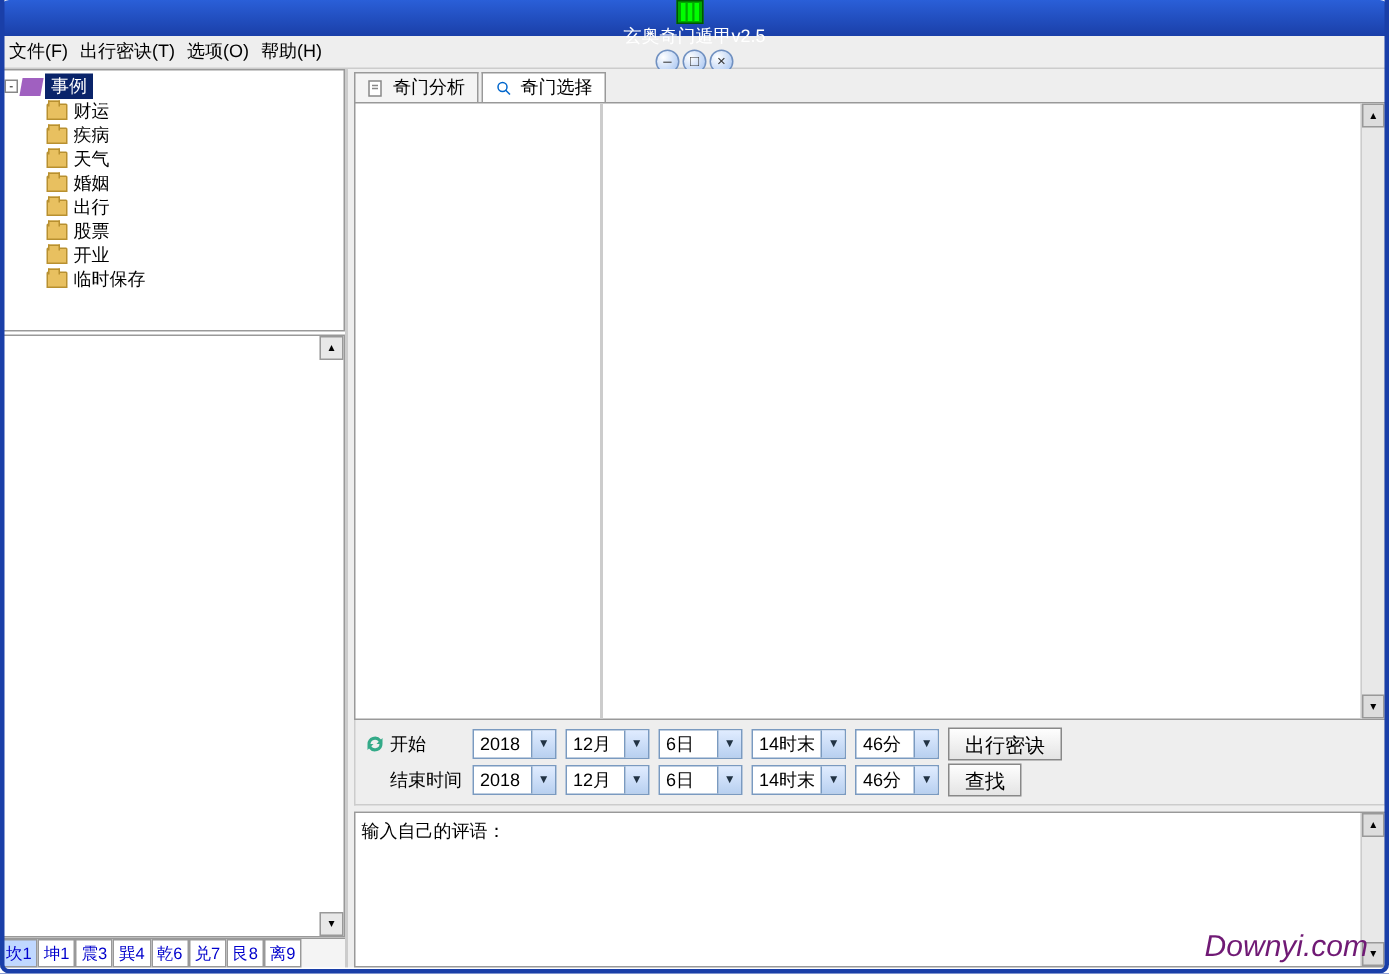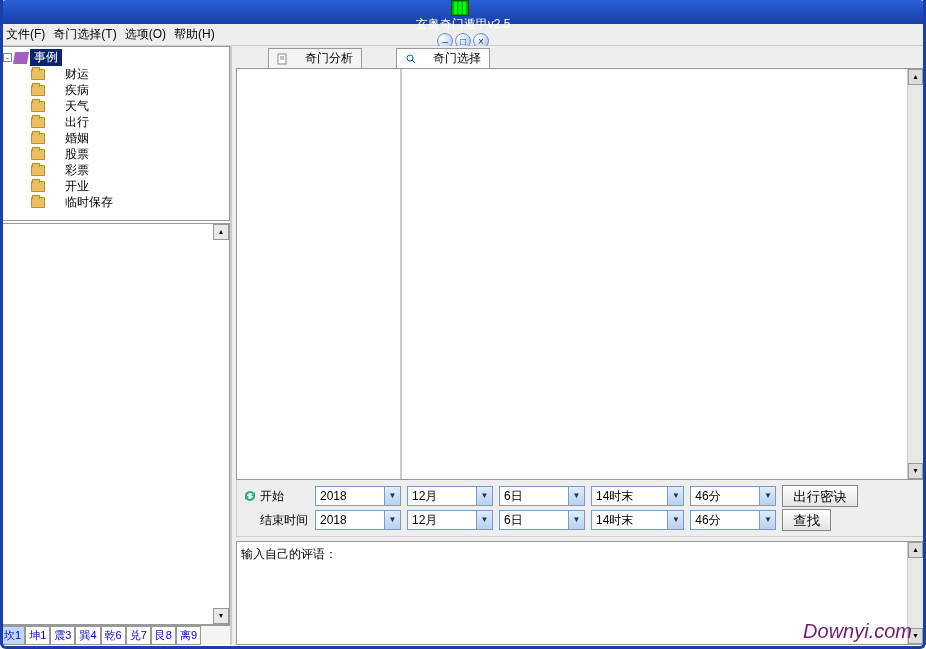--- a/index.html
+++ b/index.html
@@ -64,21 +64,21 @@
   border: 1px solid #999;
   background: #fff;
   overflow: auto;
   padding: 2px;
 }
 .tree-root { display: flex; align-items: center; gap: 2px; }
 .tree-toggle { width: 9px; height: 9px; border: 1px solid #888; font-size: 8px; line-height: 7px; text-align: center; background: #fff; }
 .root-icon { width: 14px; height: 12px; background: #a060c0; transform: skewX(-10deg); }
 .root-label { background: #0a246a; color: #fff; padding: 0 4px; text-align: center; }
 .tree-children { margin-left: 28px; }
-.tree-item { display: flex; align-items: center; gap: 20px; height: 16px; }
+.tree-item { display: flex; align-items: center; gap: 4px; height: 16px; }
 .folder-icon { width: 14px; height: 11px; background: #e8c060; border: 1px solid #b89030; border-radius: 1px 1px 0 0; position: relative; }
 .folder-icon::before { content:''; position:absolute; top:-3px; left:0; width:6px; height:3px; background:#e8c060; border:1px solid #b89030; border-bottom:none; }
 .blank-panel {
   flex: 1;
   border: 1px solid #999;
   background: #fff;
   margin-top: 2px;
   position: relative;
 }
 .blank-panel .scroll-arrow-up, .blank-panel .scroll-arrow-down {
@@ -109,24 +109,23 @@
   flex-direction: column;
   padding: 2px 2px 0 4px;
   background: #eee;
 }
 .tab-row { display: flex; height: 20px; gap: 2px; }
 .tab {
   border: 1px solid #999;
   border-bottom: none;
   padding: 2px 8px;
   background: #f4f4f4;
-  display: flex; align-items: center; gap: 16px;
+  display: flex; align-items: center; gap: 5px;
   font-size: 12px;
   cursor: default;
-  margin-left: 32px;
 }
 .tab.active { background: #fff; }
 .tab-icon { width: 12px; height: 12px; }
 .split-area {
   flex: 1;
   display: flex;
   border: 1px solid #999;
   background: #fff;
   position: relative;
 }
@@ -144,21 +143,20 @@
   border-top: none;
 }
 .date-row { display: flex; align-items: center; gap: 6px; height: 24px; }
 .date-label { display: flex; align-items: center; gap: 3px; width: 66px; }
 .refresh-icon { width: 14px; height: 14px; }
 .select {
   display: inline-flex; align-items: center;
   border: 1px solid #7a9ac0; background: #fff;
   height: 20px; padding: 0 0 0 4px;
   position: relative;
-  gap: 30px;
 }
 .select .sel-val { min-width: 30px; }
 .select .sel-btn {
   width: 16px; height: 18px;
   background: linear-gradient(#e0ecff,#b8d0f0);
   border-left: 1px solid #7a9ac0;
   margin-left: 4px;
   text-align: center; font-size: 8px; line-height: 18px; color: #234;
 }
 .action-btn {
@@ -202,21 +200,21 @@
   <div class="title-text">玄奥奇门遁甲v2.5</div>
   <div class="win-btns">
     <div class="win-btn">–</div>
     <div class="win-btn">□</div>
     <div class="win-btn">×</div>
   </div>
 </div>
 
 <div class="menubar">
   <span class="menu-item">文件(F)</span>
-  <span class="menu-item">奇门选择(T)</span>
+  <span class="menu-item">出行密诀(T)</span>
   <span class="menu-item">选项(O)</span>
   <span class="menu-item">帮助(H)</span>
 </div>
 
 <div class="main-layout">
   <div class="left-col">
     <div class="tree-panel">
       <div class="tree-root">
         <span class="tree-toggle">-</span>
         <span class="root-icon"></span>
@@ -230,33 +228,29 @@
           <div class="tree-item">
             <span class="folder-icon"></span>
             <span>疾病</span>
           </div>
           <div class="tree-item">
             <span class="folder-icon"></span>
             <span>天气</span>
           </div>
           <div class="tree-item">
             <span class="folder-icon"></span>
+            <span>婚姻</span>
+          </div>
+          <div class="tree-item">
+            <span class="folder-icon"></span>
             <span>出行</span>
           </div>
           <div class="tree-item">
             <span class="folder-icon"></span>
-            <span>婚姻</span>
-          </div>
-          <div class="tree-item">
-            <span class="folder-icon"></span>
             <span>股票</span>
-          </div>
-          <div class="tree-item">
-            <span class="folder-icon"></span>
-            <span>彩票</span>
           </div>
           <div class="tree-item">
             <span class="folder-icon"></span>
             <span>开业</span>
           </div>
           <div class="tree-item">
             <span class="folder-icon"></span>
             <span>临时保存</span>
           </div>
         </div>

